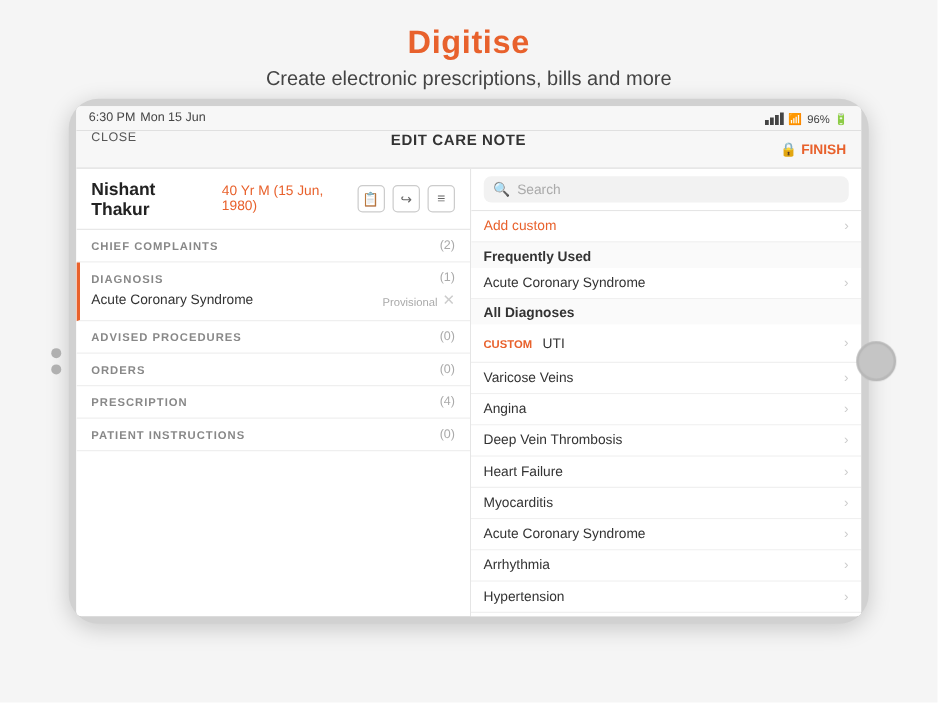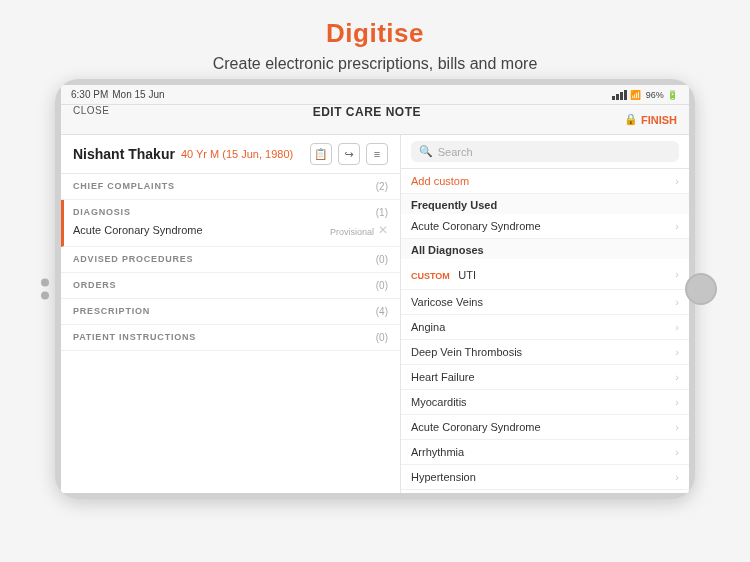--- a/index.html
+++ b/index.html
@@ -114,21 +114,21 @@
 
     
     .main-content {
       flex: 1;
       display: flex;
       overflow: hidden;
     }
 
     
     .left-panel {
-      width: 340px;
+      width: 316px;
       border-right: 1px solid #e5e5e5;
       display: flex;
       flex-direction: column;
       overflow-y: auto;
       background: #fff;
     }
 
     
     .patient-header {
       padding: 8px 12px;
@@ -150,20 +150,21 @@
       background: #fff;
     }
 
     
     .section-item {
       border-bottom: 1px solid #efefef;
       padding: 7px 12px;
     }
     .section-header {
       display: flex;
+      align-items: center;
       justify-content: space-between;
     }
     .section-label {
       font-size: 9px;
       font-weight: 700;
       color: #888;
       letter-spacing: 0.8px;
       text-transform: uppercase;
     }
     .section-count {

